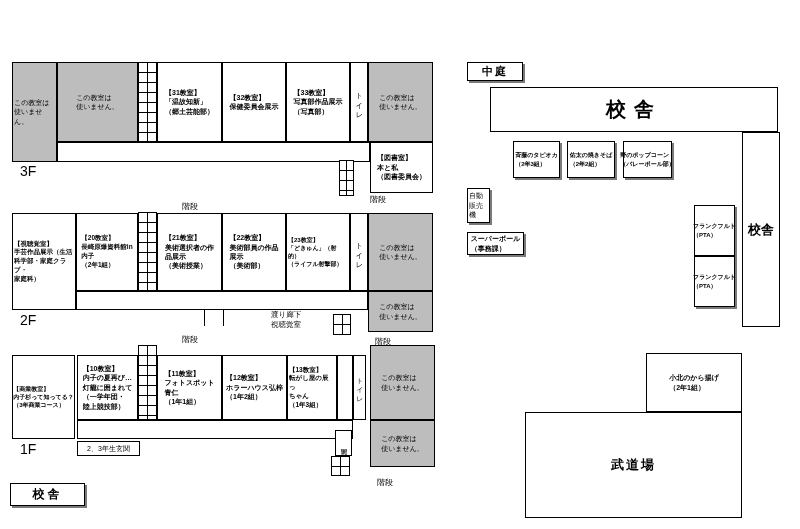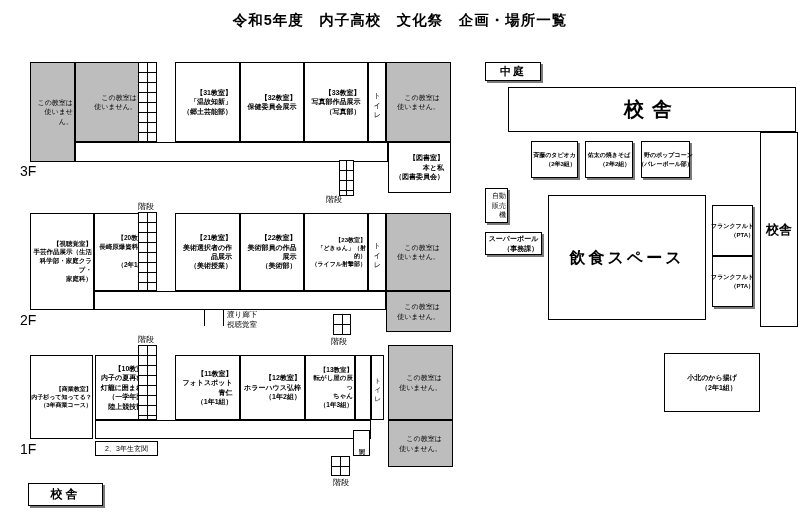--- a/index.html
+++ b/index.html
@@ -1,43 +1,42 @@
 <!DOCTYPE html>
 <html><head>
 <meta charset="utf-8">
 <style>
   html,body{margin:0;padding:0;background:#fff;}
   #page{position:relative;width:800px;height:529px;background:#fff;color:#000;
         font-family:"Liberation Sans","DejaVu Sans",sans-serif;overflow:hidden;}
   .box{position:absolute;box-sizing:border-box;border:1px solid #000;background:#fff;
-       display:flex;align-items:center;justify-content:center;text-align:right;
-       white-space:pre-line;font-size:7px;line-height:1.35;padding:1px;font-weight:bold;margin-left:18px;}
+       display:flex;align-items:center;justify-content:center;text-align:left;
+       white-space:pre-line;font-size:7px;line-height:1.35;padding:1px;font-weight:bold;}
   .gray{background:#bdbdbd;font-weight:normal;font-size:7px;}
   .plain{font-weight:normal;}
   .pre{white-space:pre;}
   .shadow{box-shadow:2px 2px 0 #7a7a7a;}
   .vtext{writing-mode:vertical-rl;letter-spacing:2px;font-weight:normal;}
-  .txt{position:absolute;white-space:pre-line;font-size:8px;}
+  .txt{position:absolute;white-space:pre-line;font-size:8px;margin-left:44px;}
   .floor{position:absolute;font-size:14px;font-weight:normal;}
   .title{position:absolute;top:11px;left:0;width:100%;text-align:center;
          font-size:14.5px;font-weight:bold;letter-spacing:1px;}
   .ladder{position:absolute;box-sizing:border-box;border:1px solid #000;background-color:#fff;
     background-image:linear-gradient(to right,#000,#000),
       repeating-linear-gradient(to bottom,transparent 0,transparent 9px,#000 9px,#000 10px);
     background-size:1px 100%,100% 100%;
     background-position:50% 0,0 0;
     background-repeat:no-repeat,repeat;}
   .vline{position:absolute;width:1px;background:#000;}
 </style>
 </head>
 <body>
 
 <div id="page">
 
-  <div class="title">令和5年度　内子高校　文化祭　企画・場所一覧</div>
 
   <div class="box gray" style="left:12px;top:62px;width:45px;height:100px">この教室は
 使いません。</div>
   <div class="box gray" style="left:57px;top:62px;width:81px;height:80px">この教室は
 使いません。</div>
   <div class="ladder" style="left:138px;top:62px;width:19px;height:80px"></div>
   <div class="box" style="left:157px;top:62px;width:65px;height:80px">【31教室】
 「温故知新」
 （郷土芸能部）</div>
   <div class="box" style="left:222px;top:62px;width:64px;height:80px">【32教室】
@@ -130,22 +129,22 @@
   <div class="box" style="left:490px;top:87px;width:288px;height:45px;font-size:20px;letter-spacing:8px">校舎</div>
   <div class="box shadow pre" style="left:513px;top:141px;width:47px;height:37px;font-size:6px">斉藤のタピオカ
 （2年3組）</div>
   <div class="box shadow pre" style="left:567px;top:141px;width:48px;height:37px;font-size:6px">佑太の焼きそば
 （2年2組）</div>
   <div class="box shadow pre" style="left:623px;top:141px;width:49px;height:37px;font-size:6px">野のポップコーン
 （バレーボール部）</div>
   <div class="box shadow plain" style="left:467px;top:188px;width:23px;height:35px;font-size:7px">自動販売機</div>
   <div class="box shadow" style="left:467px;top:232px;width:57px;height:23px;font-size:7px">スーパーボール
 （事務課）</div>
-  <div class="box" style="left:530px;top:195px;width:158px;height:125px;font-size:16px;letter-spacing:3px">飲食スペース</div>
   <div class="box shadow pre" style="left:694px;top:205px;width:41px;height:51px;font-size:6px">フランクフルト
 （PTA）</div>
   <div class="box shadow pre" style="left:694px;top:256px;width:41px;height:51px;font-size:6px">フランクフルト
 （PTA）</div>
   <div class="box" style="left:742px;top:132px;width:38px;height:195px;font-size:13px">校舎</div>
   <div class="box pre" style="left:646px;top:353px;width:96px;height:59px;font-size:7px">小北のから揚げ
 （2年1組）</div>
+  <div class="box" style="left:525px;top:412px;width:217px;height:106px;font-size:13px;letter-spacing:2px">武道場</div>
 
 </div>
 
 </body></html>

